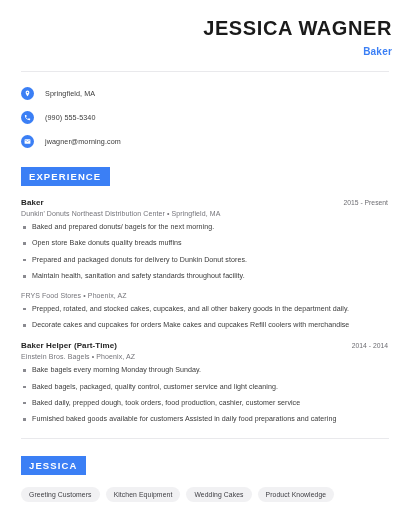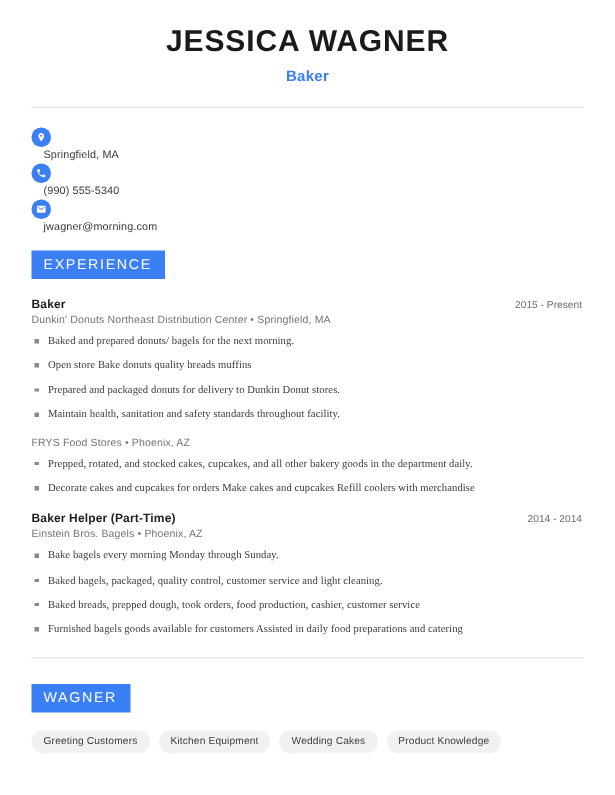--- a/index.html
+++ b/index.html
@@ -9,21 +9,21 @@
     height: 530px;
     background: #ffffff;
     font-family: "Liberation Sans", sans-serif;
     color: #2b2b2b;
     overflow: hidden;
   }
 
   .page { padding: 0 18px; }
 
   
-  .header { text-align: center; padding-top: 16px; }
+  .header { text-align: right; padding-top: 16px; }
 
   .full-name {
     font-size: 20px;
     font-weight: bold;
     letter-spacing: 0.6px;
     color: #1a1a1a;
     line-height: 1.2;
   }
 
   .job-subtitle {
@@ -38,24 +38,23 @@
     height: 1px;
     background: #e9e9ec;
     margin: 14px 3px 0 3px;
   }
 
   
   .contact { margin-top: 13px; }
 
   .contact-row {
     display: flex;
-    align-items: flex-start;
+    align-items: center;
     height: 17px;
     margin-bottom: 7px;
-    flex-direction: column;
   }
 
   .contact-icon {
     width: 13px;
     height: 13px;
     border-radius: 50%;
     background: #3b7ff5;
     display: flex;
     align-items: center;
     justify-content: center;
@@ -72,21 +71,21 @@
   }
 
   
   .section { margin-top: 16px; }
 
   .section-badge {
     display: inline-block;
     background: #3b7ff5;
     color: #ffffff;
     font-size: 9.5px;
-    font-weight: normal;
+    font-weight: bold;
     letter-spacing: 1.1px;
     padding: 4px 9px 4px 8px;
     margin-left: 3px;
   }
 
   
   .jobs { margin-top: 12px; }
 
   .job { margin-bottom: 11px; padding-left: 3px; }
 
@@ -120,21 +119,20 @@
   .bullets { margin-top: 6px; list-style: none; }
 
   .bullet {
     position: relative;
     font-size: 7.1px;
     color: #3a3a3a;
     padding-left: 11px;
     margin-bottom: 7.5px;
     line-height: 1.25;
     letter-spacing: 0.05px;
-    font-family: Liberation Serif, serif;
   }
 
   .bullet::before {
     content: "";
     position: absolute;
     left: 2px;
     top: 3px;
     width: 2.5px;
     height: 2.5px;
     background: #8a8a90;
@@ -232,32 +230,32 @@
 
       <div class="job">
         <div class="job-head">
           <span class="job-title">Baker Helper (Part-Time)</span>
           <span class="job-dates">2014 - 2014</span>
         </div>
         <div class="job-company">Einstein Bros. Bagels  •  Phoenix, AZ</div>
         <ul class="bullets">
           <li class="bullet">Bake bagels every morning Monday through Sunday.</li>
           <li class="bullet">Baked bagels, packaged, quality control, customer service and light cleaning.</li>
-          <li class="bullet">Baked breads, prepped dough, took orders, food production, cashier, customer service</li>
-          <li class="bullet">Furnished bagels goods available for customers Assisted in daily food preparations and catering</li>
+          <li class="bullet">Baked daily, prepped dough, took orders, food production, cashier, customer service</li>
+          <li class="bullet">Furnished baked goods available for customers Assisted in daily food preparations and catering</li>
         </ul>
       </div>
 
     </div>
   </div>
 
   <div class="divider"></div>
 
   <div class="section">
-    <div class="section-badge">WAGNER</div>
+    <div class="section-badge">JESSICA</div>
 
     <div class="skills-wrap">
       <span class="skill-tag">Greeting Customers</span>
       <span class="skill-tag">Kitchen Equipment</span>
       <span class="skill-tag">Wedding Cakes</span>
       <span class="skill-tag">Product Knowledge</span>
 
     </div>
   </div>
 

